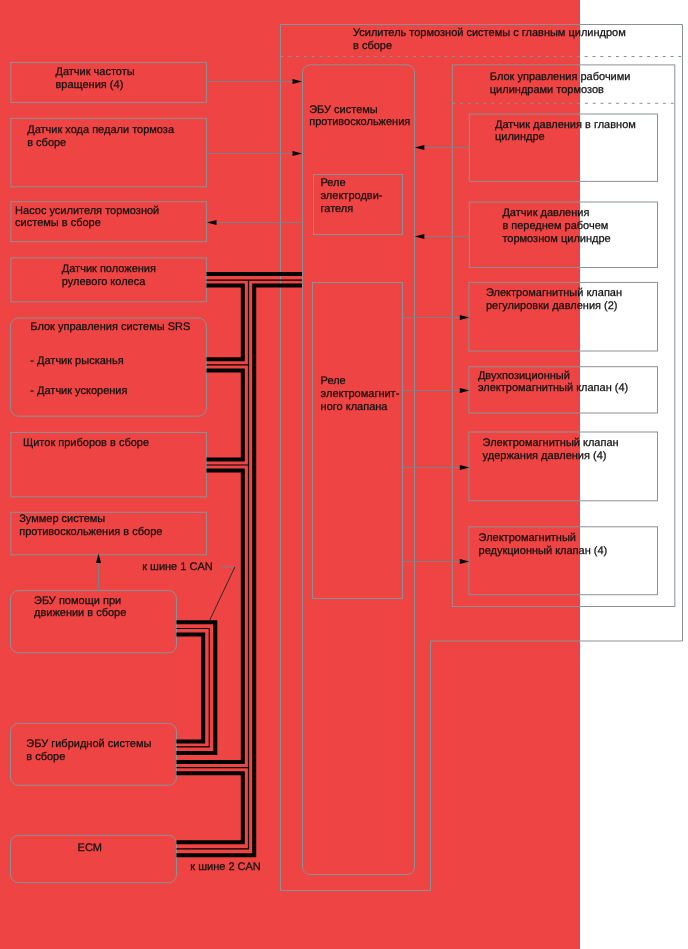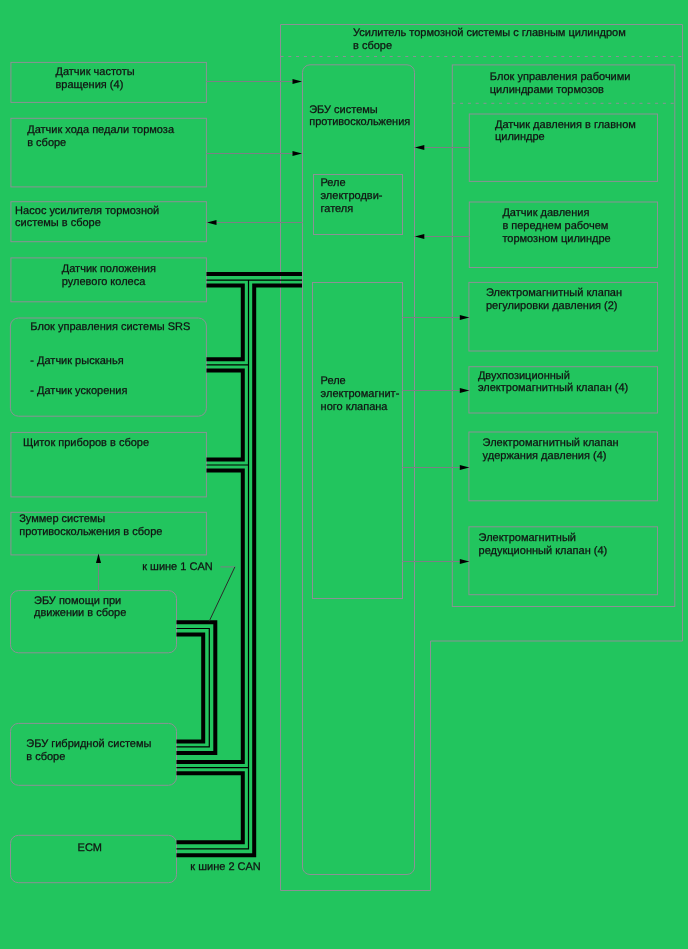--- a/index.html
+++ b/index.html
@@ -1,18 +1,18 @@
 <!DOCTYPE html>
 <html><head>
 <meta charset="utf-8">
 <style>
   html,body{margin:0;padding:0;background:#ffffff;}
   body{width:688px;height:949px;overflow:hidden;
        font-family:"Liberation Sans",sans-serif;-webkit-font-smoothing:antialiased;text-rendering:geometricPrecision;}
-  #stage{position:relative;width:688px;height:949px;background:#22c55e;}
+  #stage{position:relative;width:580px;height:949px;background:#ef4444;}
   #diagram{position:absolute;left:0;top:0;}
   .bx{fill:none;stroke:#8c9195;stroke-width:1;}
   .ln{stroke:#7b8084;stroke-width:1;fill:none;}
   .dash{fill:none;stroke:#8c9195;stroke-width:1;stroke-dasharray:3 4.8;}
   .ah{fill:#000000;stroke:none;}
   .lead{fill:none;stroke:#2a2a2a;stroke-width:1;}
   .bus{stroke:#000000;fill:none;stroke-linecap:butt;stroke-linejoin:miter;}
   .bust{stroke-width:4;}
   .busm{stroke-width:1.2;}
   .lbl{font-family:"Liberation Sans",sans-serif;font-size:11px;fill:#111111;stroke:#111111;stroke-width:0.25;paint-order:stroke fill;}

